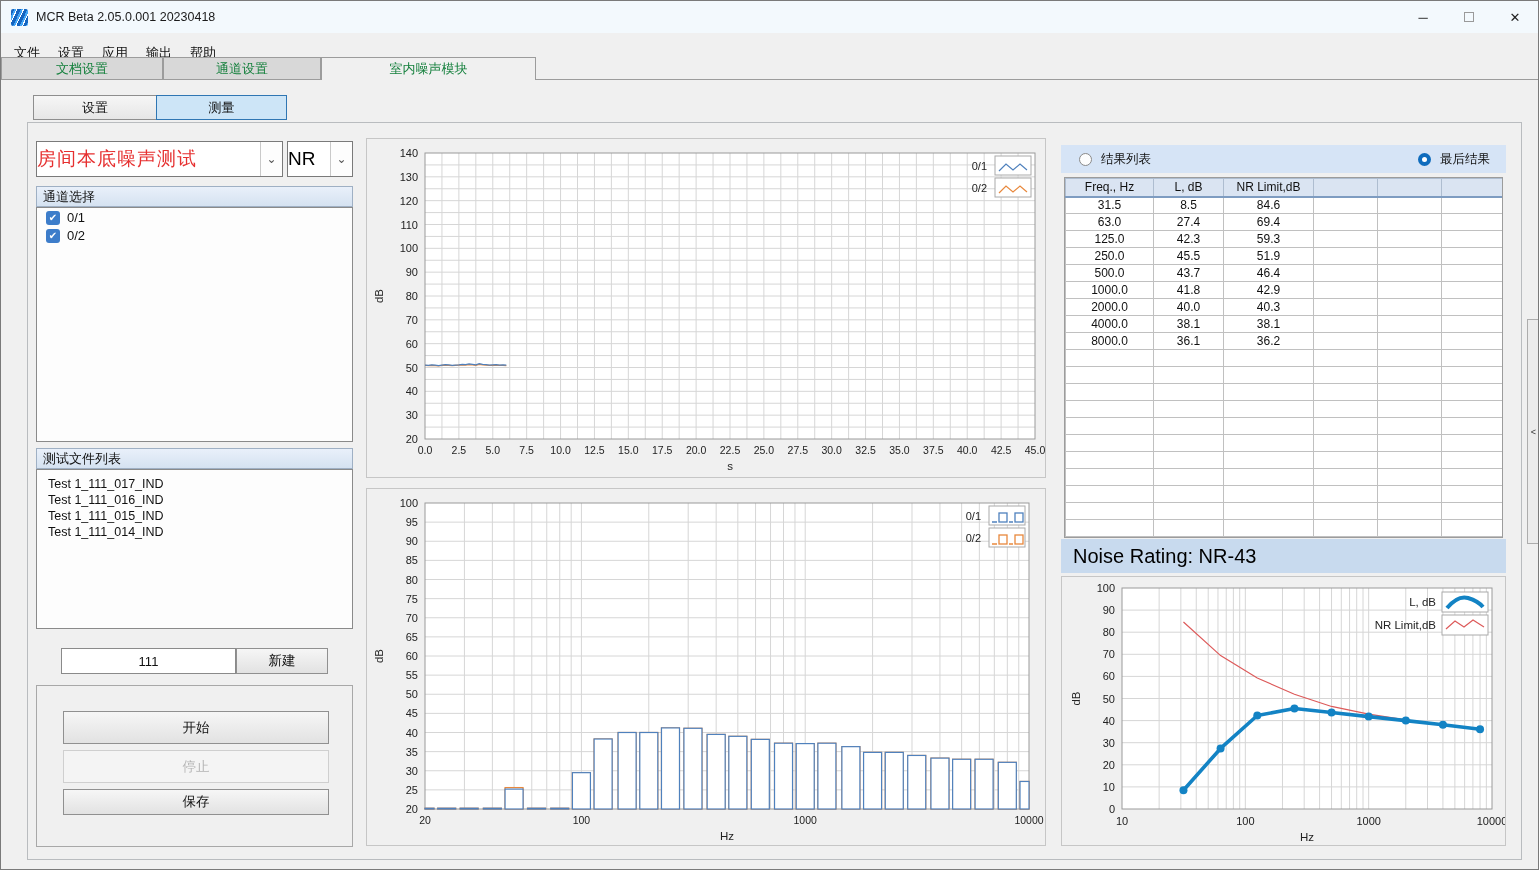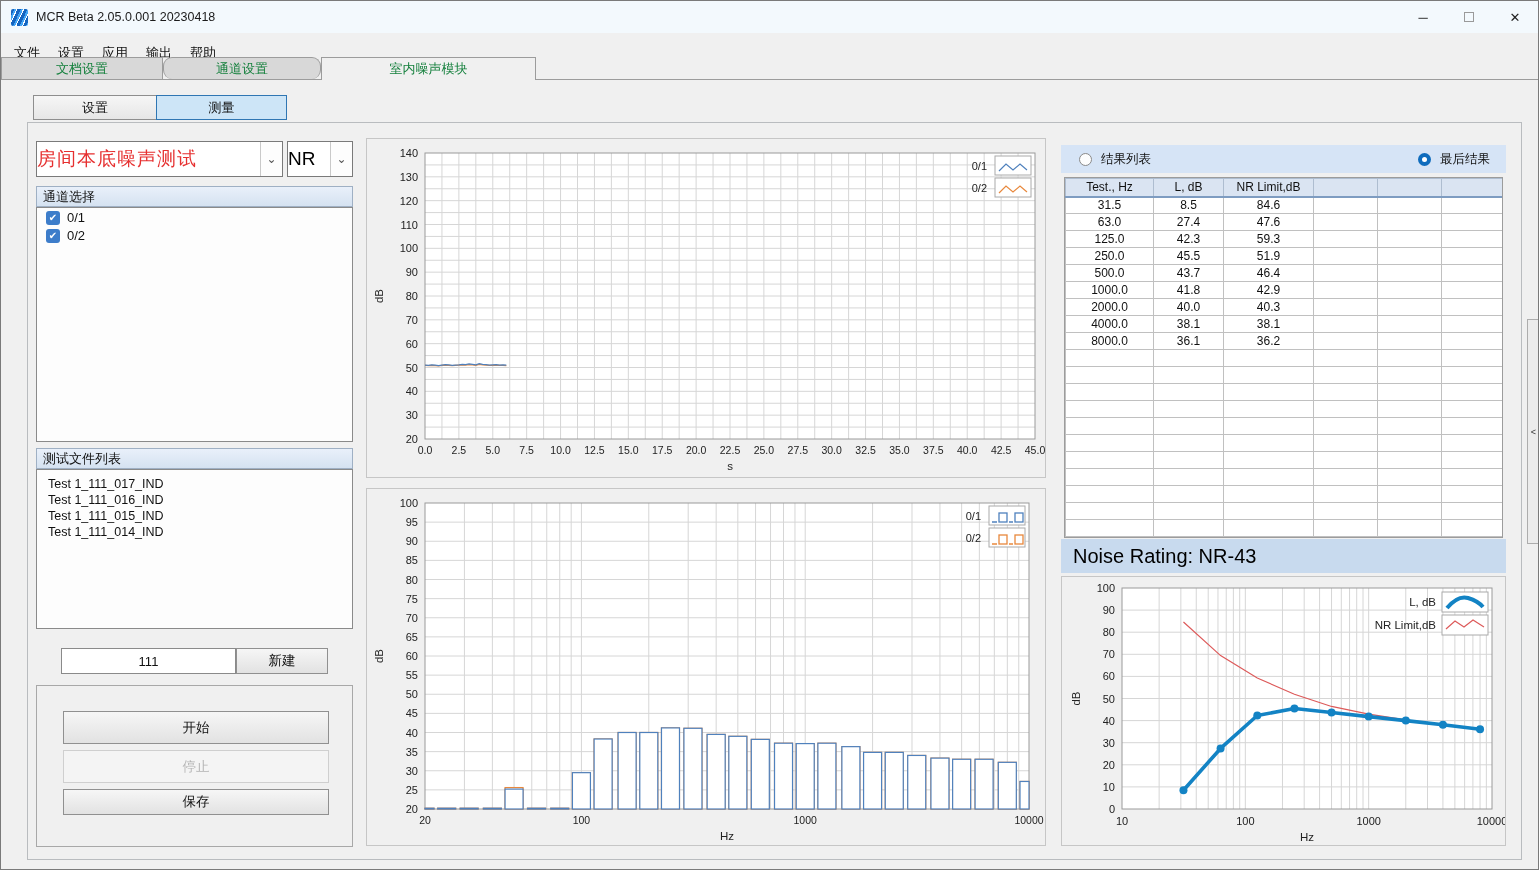--- a/index.html
+++ b/index.html
@@ -97,21 +97,21 @@
   <div class="menubar">
     <span class="menu-item">文件</span>
     <span class="menu-item">设置</span>
     <span class="menu-item">应用</span>
     <span class="menu-item">输出</span>
     <span class="menu-item">帮助</span>
   </div>
 
   <div class="tabstrip">
     <div class="tab" style="left:0; width:162px;">文档设置</div>
-    <div class="tab" style="left:162px; width:158px;border-radius:9px;">通道设置</div>
+    <div class="tab" style="left:162px; width:158px;">通道设置</div>
     <div class="tab active" style="left:320px; width:215px;">室内噪声模块</div>
   </div>
 
   <div class="subtab plain" style="left:32px; top:94px; width:124px;">设置</div>
   <div class="subtab active" style="left:155px; top:94px; width:131px;">测量</div>
 
   <div class="module-border"></div>
 
   <div class="combo" style="left:35px; top:140px; width:247px; height:36px;">
     <div class="val">
@@ -408,41 +408,41 @@
       <colgroup>
           <col style="width:88px">
           <col style="width:70px">
           <col style="width:90px">
           <col style="width:64px">
           <col style="width:64px">
           <col style="width:63px">
         </colgroup>
       <thead>
           <tr id="res-head">
-            <th>Test., Hz</th>
+            <th>Freq., Hz</th>
             <th>L, dB</th>
             <th>NR Limit,dB</th>
             <th></th>
             <th></th>
             <th></th>
           </tr>
         </thead>
       <tbody id="res-body">
           <tr>
             <td>31.5</td>
             <td>8.5</td>
             <td>84.6</td>
             <td>&nbsp;</td>
             <td>&nbsp;</td>
             <td>&nbsp;</td>
           </tr>
           <tr>
             <td>63.0</td>
             <td>27.4</td>
-            <td>47.6</td>
+            <td>69.4</td>
             <td>&nbsp;</td>
             <td>&nbsp;</td>
             <td>&nbsp;</td>
           </tr>
           <tr>
             <td>125.0</td>
             <td>42.3</td>
             <td>59.3</td>
             <td>&nbsp;</td>
             <td>&nbsp;</td>

